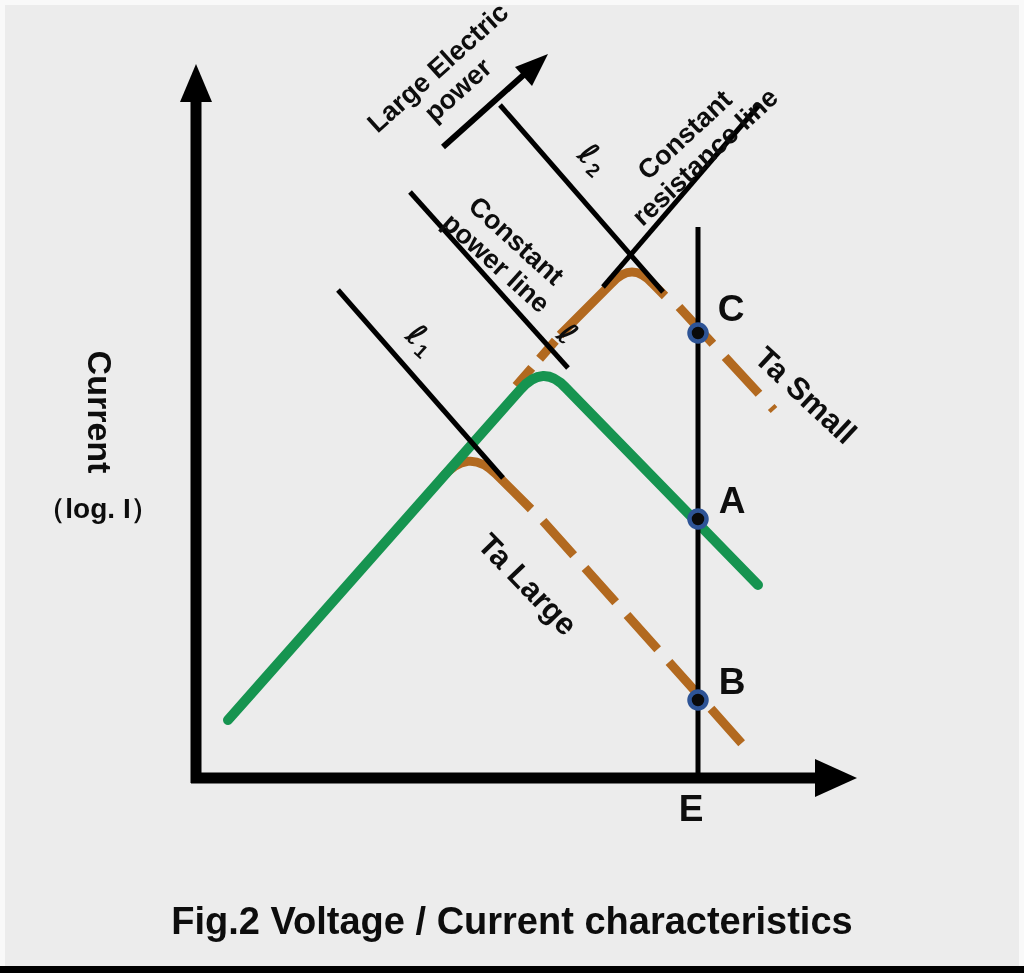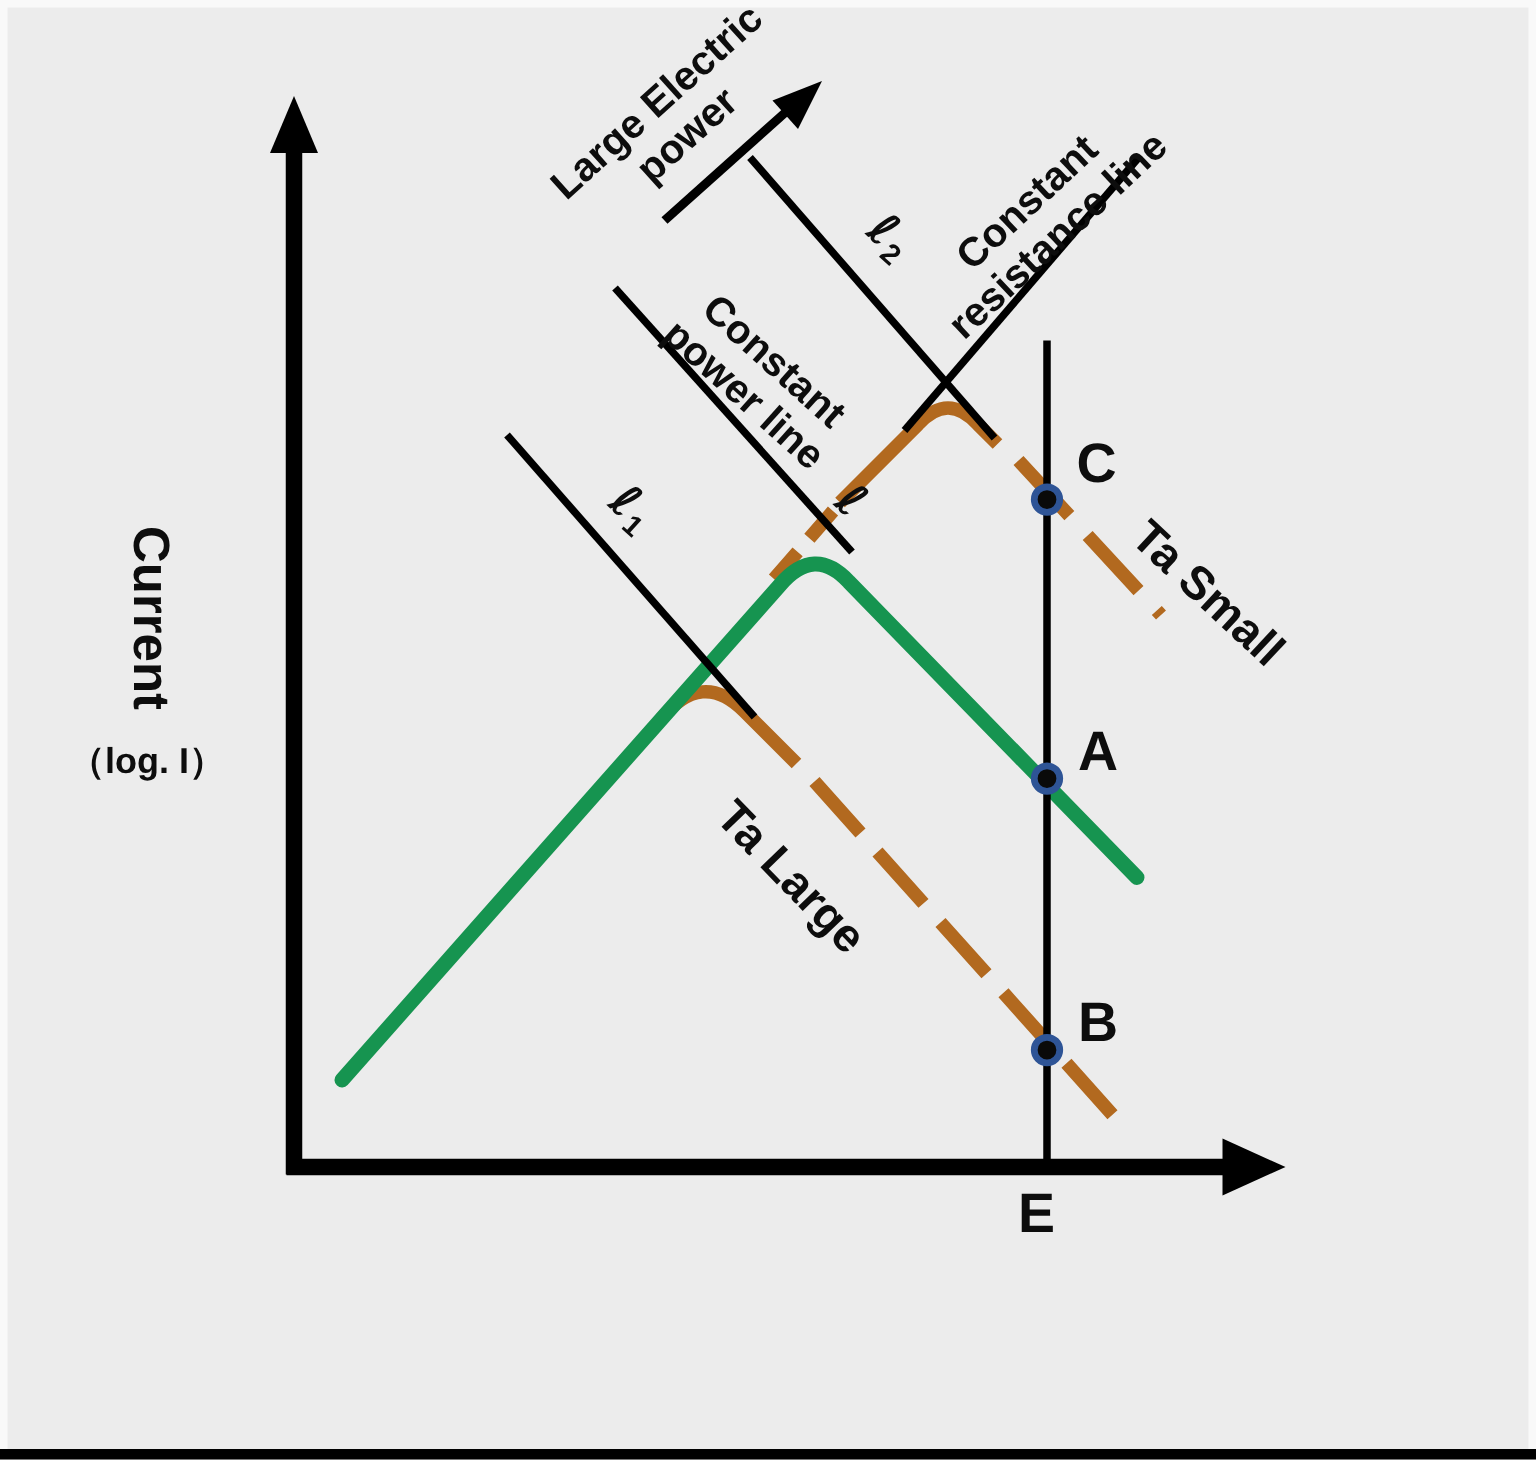--- a/index.html
+++ b/index.html
@@ -59,21 +59,22 @@
       <line x1="196" y1="783" x2="196" y2="96" stroke="#000000" stroke-width="11"></line>
       <polygon points="196,64 180,102 212,102" fill="#000000"></polygon>
       <line x1="191" y1="778" x2="820" y2="778" stroke="#000000" stroke-width="11"></line>
       <polygon points="857,778 815,759 815,797" fill="#000000"></polygon>
       <circle cx="698" cy="333" r="8.5" fill="#0a0a0a" stroke="#2e5496" stroke-width="4.5"></circle>
       <circle cx="698" cy="519" r="8.5" fill="#0a0a0a" stroke="#2e5496" stroke-width="4.5"></circle>
       <circle cx="698" cy="700" r="8.5" fill="#0a0a0a" stroke="#2e5496" stroke-width="4.5"></circle>
     </svg>
 
   <div class="lbl" style="left: 100px; top: 412px; font-size: 34px; transform: translate(-50%, -50%) rotate(90deg);">Current</div>
-  <div class="lbl" style="left: 98px; top: 509px; font-size: 24px; transform: translate(-50%, -50%) rotate(0deg);">（log. I）</div>
+  <div class="lbl" style="left: 98px; top: 509px; font-size: 28px; transform: translate(-50%, -50%) rotate(0deg);">（log. I）</div>
+  <div class="lbl" style="left: 512px; top: 921px; font-size: 38px; transform: translate(-50%, -50%) rotate(0deg);">Fig.2  Voltage / Current characteristics</div>
 
   <div class="lbl" style="left: 448px; top: 79px; font-size: 27px; transform: translate(-50%, -50%) rotate(-42deg);">
     <div>Large Electric</div>
     <div>power</div>
   </div>
 
   <div class="lbl" style="left: 506px; top: 252px; font-size: 27px; transform: translate(-50%, -50%) rotate(42deg);">
     <div>Constant</div>
     <div>power line</div>
   </div>

